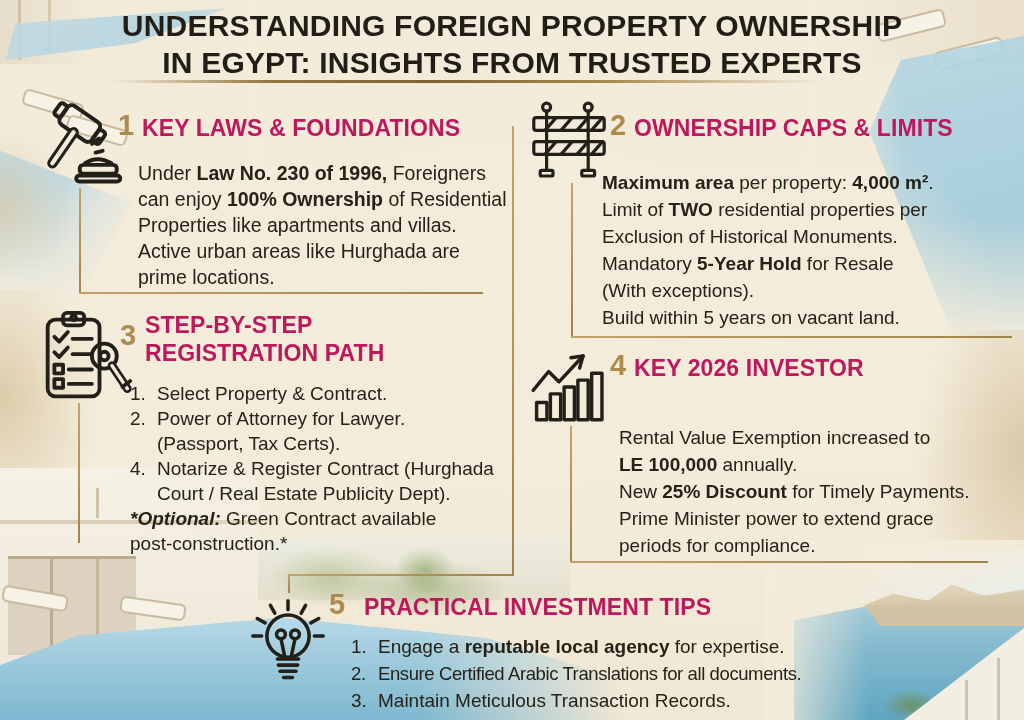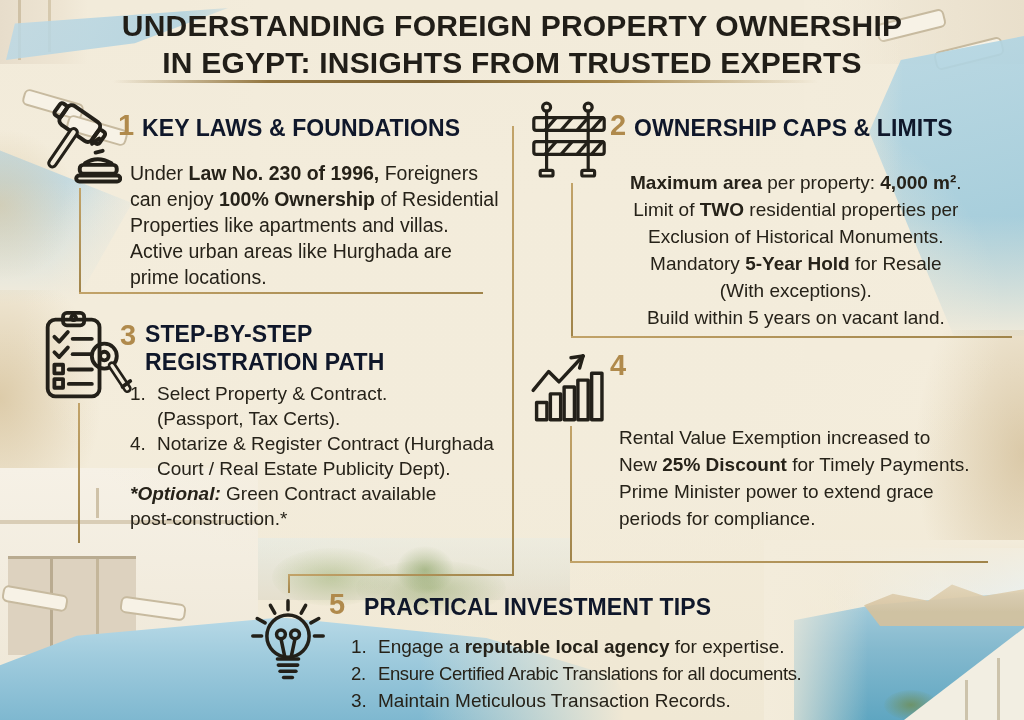--- a/index.html
+++ b/index.html
@@ -82,29 +82,29 @@
       background:radial-gradient(ellipse 60% 50% at 50% 44%,rgba(243,236,219,.92) 45%,rgba(243,236,219,0) 80%);}
 
   
   .gold{position:absolute;background:linear-gradient(180deg,#c2a369,#a0844a);z-index:5;}
   .goldh{position:absolute;background:linear-gradient(90deg,#c2a369,#a0844a);z-index:5;}
   #title-divider{left:113px;top:80px;width:706px;height:3px;border-radius:2px;z-index:5;position:absolute;
       background:linear-gradient(90deg,rgba(160,130,70,0) 0%,#93763f 22%,#7e6434 45%,#a8894c 70%,rgba(160,130,70,0) 100%);}
   #title{left:0;right:0;top:7px;text-align:center;color:#211e18;font-weight:700;
          font-size:30px;line-height:37px;letter-spacing:.2px;position:absolute;z-index:10;}
   .sec-num{position:absolute;z-index:10;font-size:29px;font-weight:700;color:#b08a4c;line-height:30px;}
-  .sec-title{position:absolute;z-index:10;font-size:23px;font-weight:700;color:#0f172a;line-height:28px;letter-spacing:.1px;}
+  .sec-title{position:absolute;z-index:10;font-size:23px;font-weight:700;color:#be185d;line-height:28px;letter-spacing:.1px;}
   .body{position:absolute;z-index:10;font-size:19px;color:#262219;}
   .line{white-space:nowrap;}
   .b{font-weight:700;}
   .i{font-style:italic;text-align:center;}
   .marker{display:inline-block;width:27px;}
   .hang{padding-left:27px;}
-  #s1-body{left:130px;top:160px;line-height:26px;font-size:19.5px;}
-  #s2-body{left:630px;top:169px;line-height:27px;text-align:center;}
+  #s1-body{left:138px;top:160px;line-height:26px;font-size:19.5px;}
+  #s2-body{left:602px;top:169px;line-height:27px;}
   #s3-body{left:130px;top:381px;line-height:25px;}
   #s4-body{left:619px;top:424px;line-height:27px;}
   #s5-body{left:351px;top:633px;line-height:27px;}
   #s5-body .cond{letter-spacing:-0.4px;font-size:18.5px;}
   .icon{position:absolute;z-index:10;}
   .icon svg{display:block;}
 </style>
 </head>
 <body>
 
@@ -235,26 +235,27 @@
     <rect x="15" y="72" width="9" height="9"></rect>
       <line x1="30" y1="77" x2="54" y2="77"></line>
     <circle cx="67" cy="48" r="13"></circle>
       <circle cx="67" cy="48" r="4.5"></circle>
     <line x1="75" y1="58" x2="91" y2="82" stroke-width="9"></line>
     <line x1="75" y1="58" x2="91" y2="82" stroke="#f3ecdb" stroke-width="3.5"></line>
     <line x1="86" y1="80" x2="94" y2="74"></line>
   </svg>
 </div>
 <div class="sec-num" style="left:120px;top:320px;">3</div>
-<div class="sec-title" style="left:145px;top:320px;">
+<div class="sec-title" style="left:145px;top:311px;">
   <div>STEP-BY-STEP</div>
   <div>REGISTRATION PATH</div>
 </div>
 <div class="body" id="s3-body">
   <div class="line"><span class="marker">1.</span><span><span>Select Property &amp; Contract.</span></span></div>
+  <div class="line"><span class="marker">2.</span><span><span>Power of Attorney for Lawyer.</span></span></div>
   <div class="line hang"><span><span>(Passport, Tax Certs).</span></span></div>
   <div class="line"><span class="marker">4.</span><span><span>Notarize &amp; Register Contract (Hurghada</span></span></div>
   <div class="line hang"><span><span>Court / Real Estate Publicity Dept).</span></span></div>
   <div class="line"><span><span class="b i">*Optional:</span><span> Green Contract available</span></span></div>
   <div class="line"><span><span>post-construction.*</span></span></div>
 </div>
 
 <div class="icon" style="left:528px;top:342px;">
   <svg width="86" height="90" viewBox="0 0 100 100" fill="none" stroke="#232019" stroke-width="4" stroke-linecap="round" stroke-linejoin="round">
     <rect x="10" y="68" width="12" height="20"></rect>
@@ -262,23 +263,25 @@
     <rect x="42" y="50" width="12" height="38"></rect>
     <rect x="58" y="42" width="12" height="46"></rect>
     <rect x="74" y="34" width="12" height="54"></rect>
     <polyline points="6,54 24,32 36,44 64,14"></polyline>
     <line x1="64" y1="14" x2="50" y2="16"></line>
     <line x1="64" y1="14" x2="60" y2="28"></line>
   </svg>
 </div>
 <div class="sec-num" style="left:610px;top:350px;">4</div>
 <div class="sec-title" style="left:634px;top:354px;">
+  <div>KEY 2026 INVESTOR</div>
 </div>
 <div class="body" id="s4-body">
   <div class="line"><span><span>Rental Value Exemption increased to</span></span></div>
+  <div class="line"><span><span class="b">LE 100,000</span><span> annually.</span></span></div>
   <div class="line"><span><span>New </span><span class="b">25% Discount</span><span> for Timely Payments.</span></span></div>
   <div class="line"><span><span>Prime Minister power to extend grace</span></span></div>
   <div class="line"><span><span>periods for compliance.</span></span></div>
 </div>
 
 <div class="icon" style="left:244px;top:594px;">
   <svg width="88" height="100" viewBox="0 0 100 110" fill="none" stroke="#232019" stroke-width="4" stroke-linecap="round" stroke-linejoin="round">
     <circle cx="50" cy="46" r="24"></circle>
     <circle cx="42" cy="44" r="5"></circle>
       <circle cx="58" cy="44" r="5"></circle>

